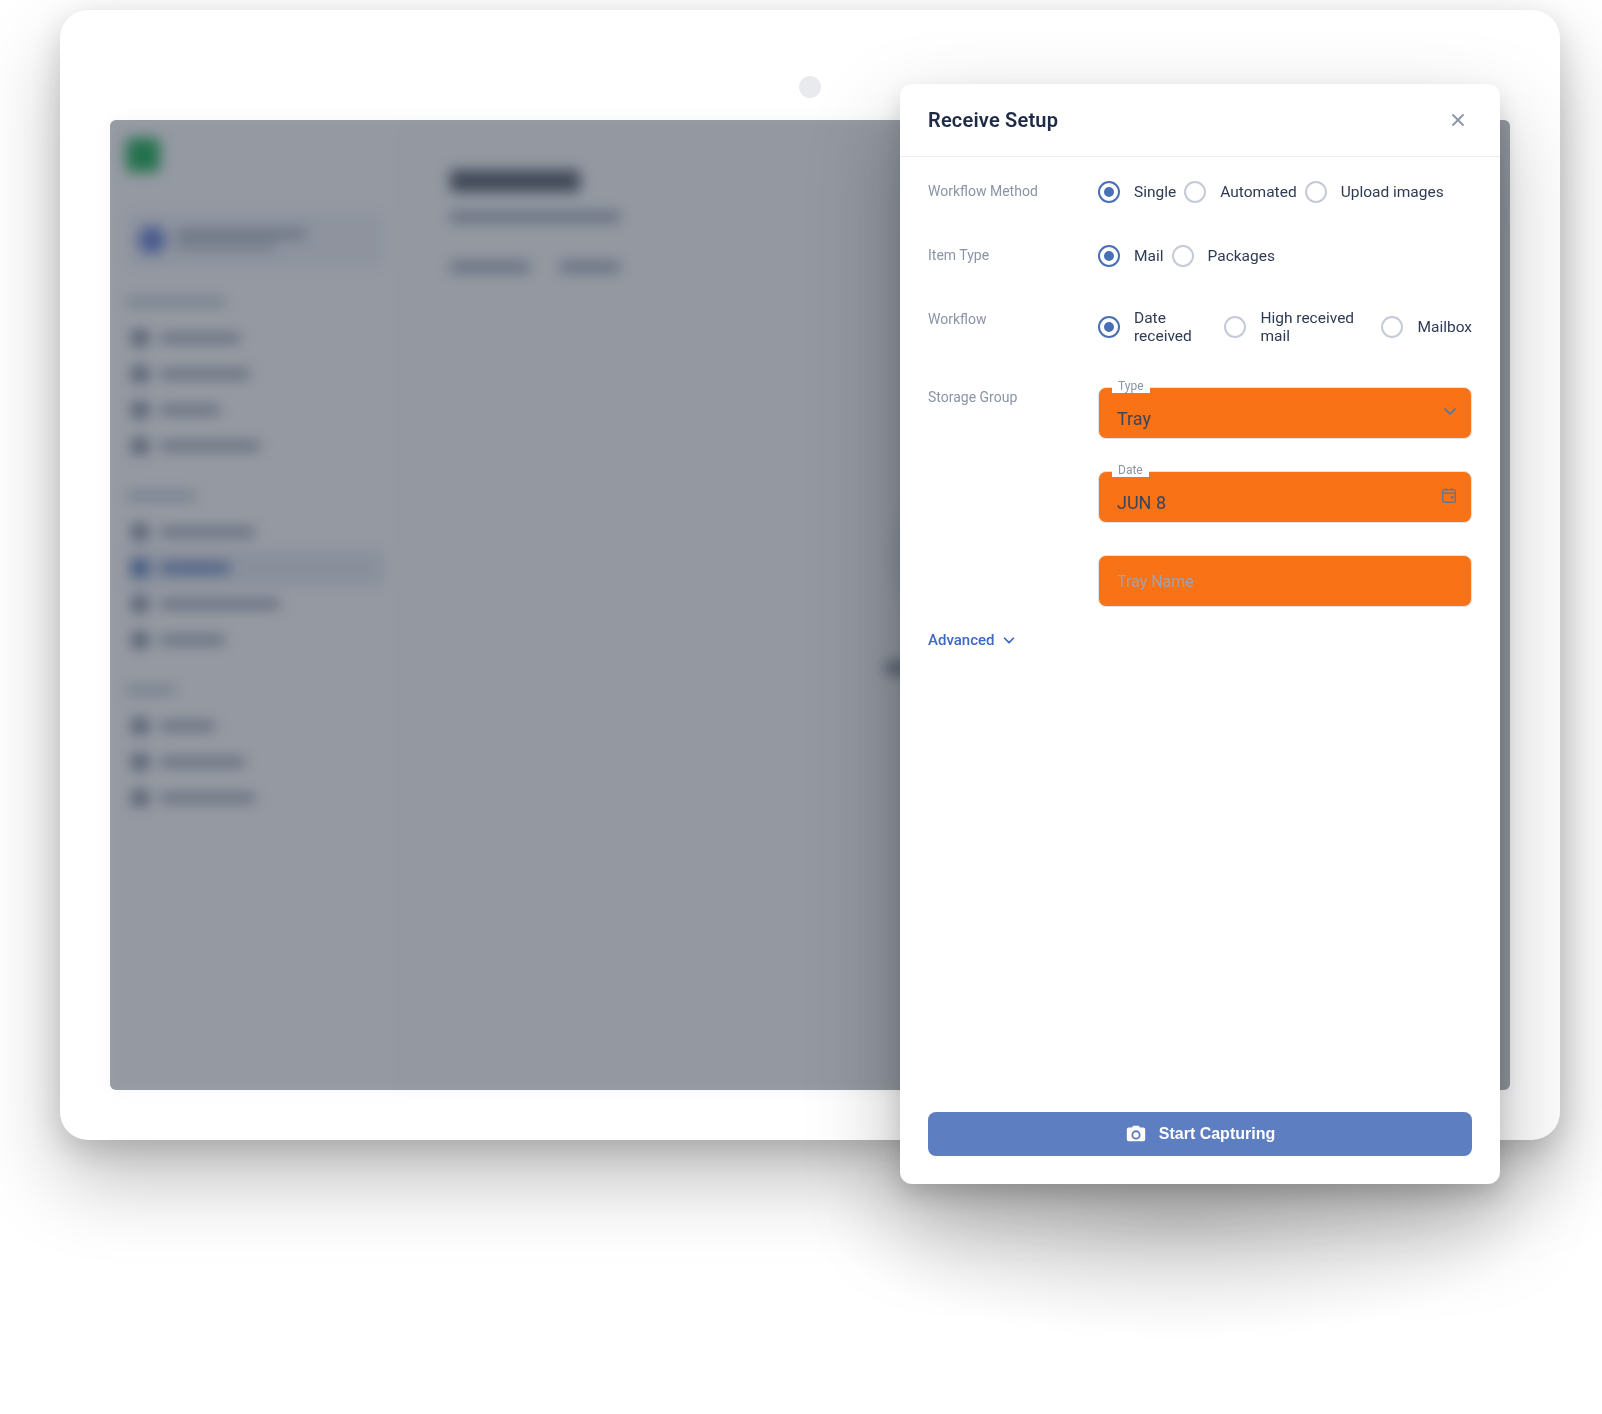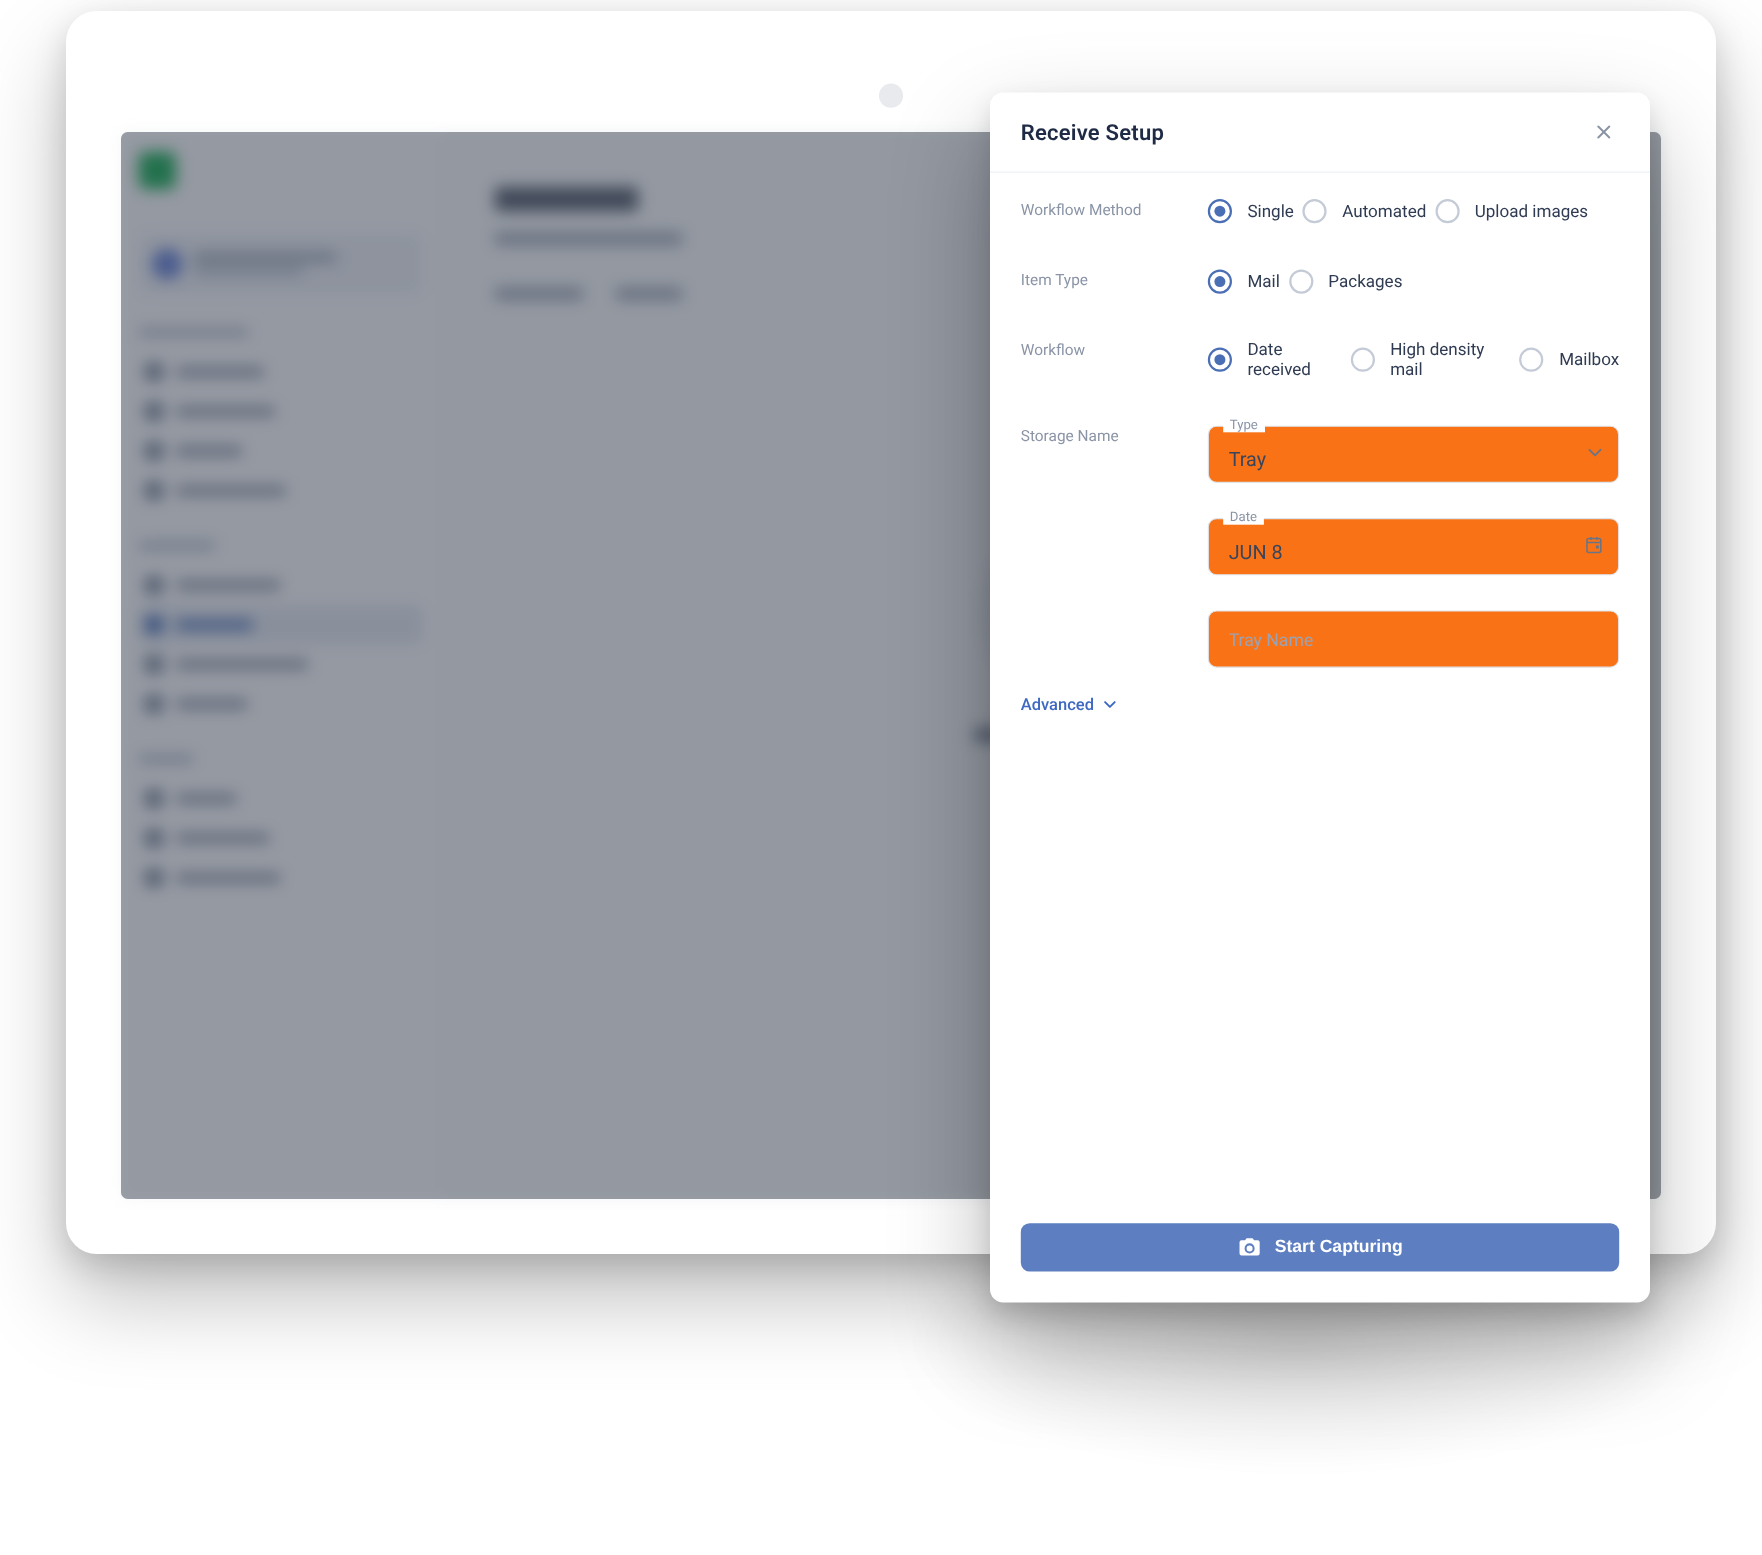--- a/index.html
+++ b/index.html
@@ -292,32 +292,32 @@
       <div class="form-row">
         <div class="form-label">Workflow</div>
         <div class="form-control">
           <div class="radio-group">
             <div class="radio-item selected">
               <span class="radio-circle"></span>
               <span class="radio-label">Date received</span>
             </div>
             <div class="radio-item">
               <span class="radio-circle"></span>
-              <span class="radio-label">High density mail</span>
+              <span class="radio-label">High received mail</span>
             </div>
             <div class="radio-item">
               <span class="radio-circle"></span>
               <span class="radio-label">Mailbox</span>
             </div>
           </div>
         </div>
       </div>
 
       <div class="form-row last">
-        <div class="form-label">Storage Name</div>
+        <div class="form-label">Storage Group</div>
         <div class="form-control">
           <div class="field-stack">
 
             <div class="input-wrap">
               <span class="floating-label">Type</span>
               <div class="select-box">
                 <span>Tray</span>
               </div>
               <span class="right-icon">
                 <svg width="16" height="16" viewBox="0 0 16 16" fill="none" stroke="currentColor" stroke-width="1.8" stroke-linecap="round" stroke-linejoin="round">

